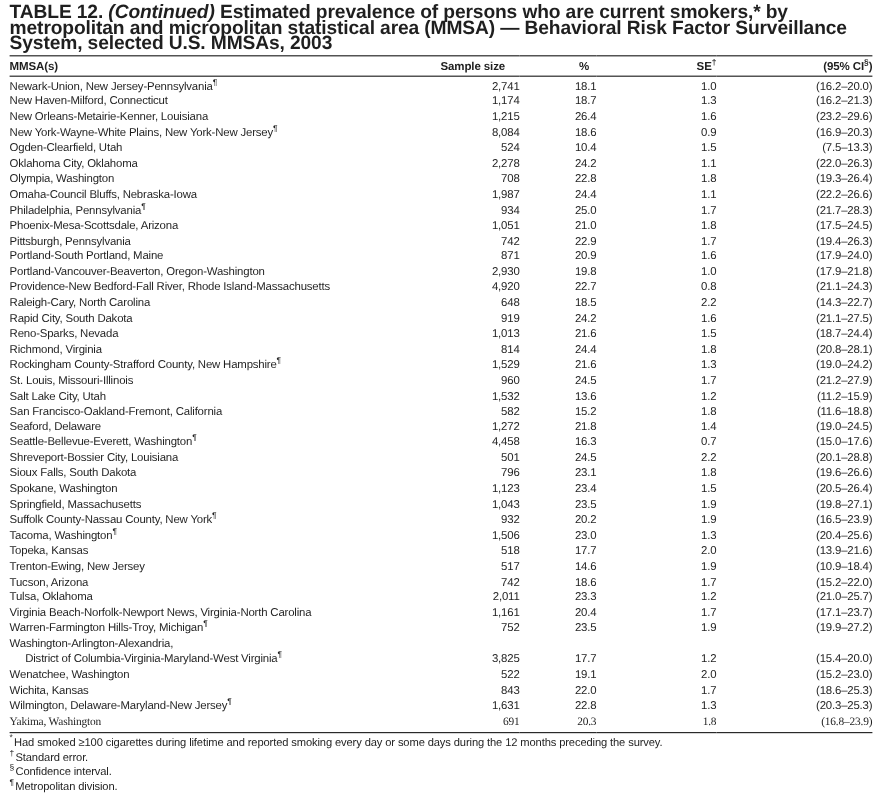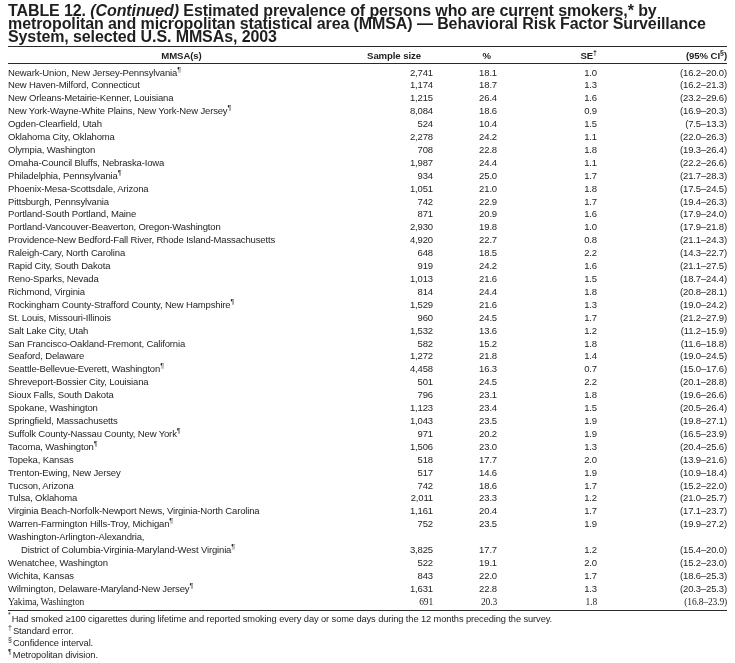--- a/index.html
+++ b/index.html
@@ -37,21 +37,21 @@
   col.c5 { width: 130px; }
   thead th {
     border-top: 1.5px solid #2a2a2a;
     border-bottom: 1px solid #2a2a2a;
     font-size: 9.6px;
     font-weight: bold;
     padding: 3px 0 2px 0;
     letter-spacing: -0.1px;
     white-space: nowrap;
   }
-  th.h-name { text-align: center; }
+  th.h-name { text-align: left; }
   th.h-center { text-align: center; }
   th.h-num { text-align: right; }
   th.h-pct { text-align: right; padding-right: 6px; }
   tbody td {
     font-size: 9.5px;
     line-height: 12.9px;
     letter-spacing: -0.15px;
     padding: 0;
     vertical-align: bottom;
     white-space: nowrap;
@@ -349,21 +349,21 @@
           </td>
           <td class="c-num">1,043</td>
           <td class="c-num">23.5</td>
           <td class="c-num">1.9</td>
           <td class="c-num">(19.8–27.1)</td>
         </tr>
         <tr>
           <td class="c-name">
             <div>Suffolk County-Nassau County, New York<sup>¶</sup></div>
           </td>
-          <td class="c-num">971</td>
+          <td class="c-num">932</td>
           <td class="c-num">20.2</td>
           <td class="c-num">1.9</td>
           <td class="c-num">(16.5–23.9)</td>
         </tr>
         <tr>
           <td class="c-name">
             <div>Tacoma, Washington<sup>¶</sup></div>
           </td>
           <td class="c-num">1,506</td>
           <td class="c-num">23.0</td>

